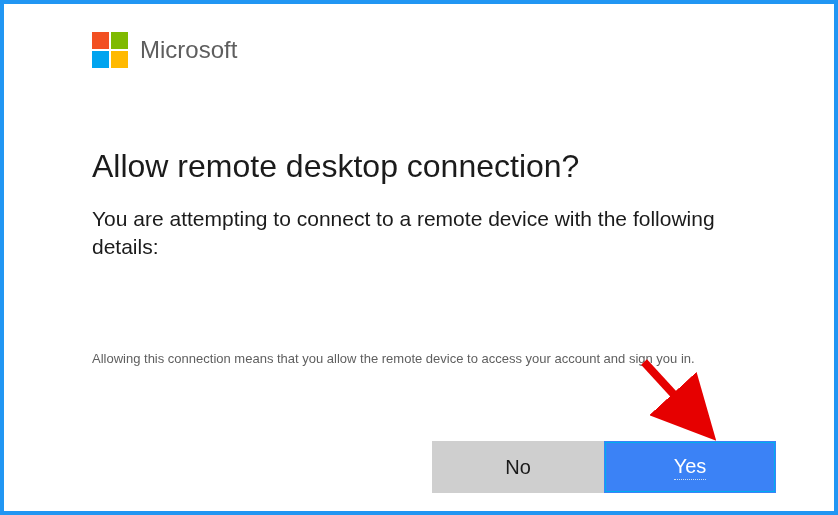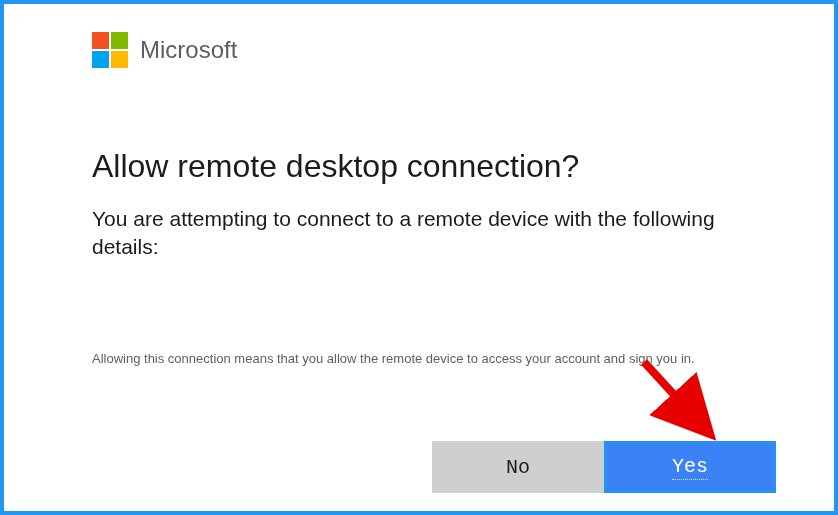--- a/index.html
+++ b/index.html
@@ -66,21 +66,21 @@
     }
     .btn {
       width: 172px;
       height: 52px;
       font-size: 20px;
       display: flex;
       align-items: center;
       justify-content: center;
       cursor: pointer;
       user-select: none;
-      font-family: Liberation Mono, monospace;
+      font-family: Liberation Sans, sans-serif;
       border: none;
     }
     .btn.no {
       background: #cfcfcf;
       color: #1b1b1b;
     }
     .btn.yes {
       background: #3b82f6;
       color: #fff;
       outline: 1px solid #00adef;

